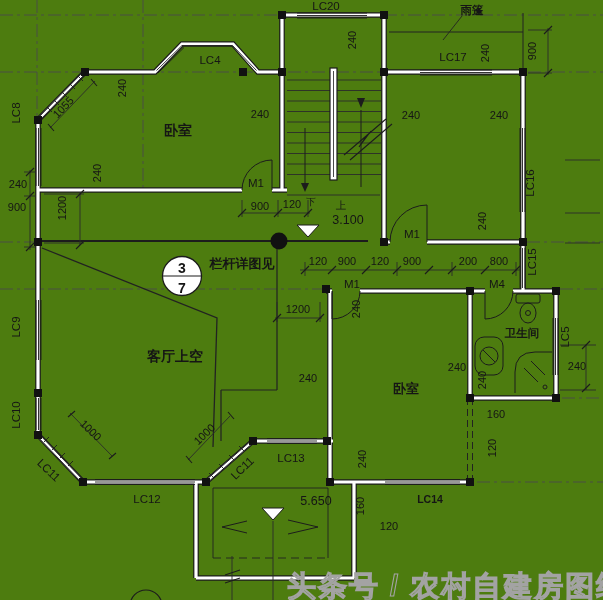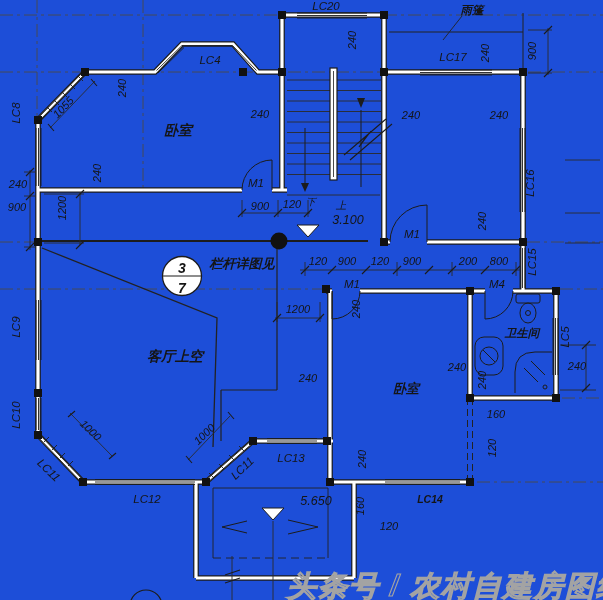--- a/index.html
+++ b/index.html
@@ -1,17 +1,17 @@
 <!DOCTYPE html>
 <html><head>
 <meta charset="utf-8">
 <style>
   html,body{margin:0;padding:0;background:#ffffff;}
-  .sheet{position:relative;width:603px;height:600px;background:#1d4ed8;overflow:hidden;
-         font-family:"Liberation Sans", sans-serif;font-style:italic;}
+  .sheet{position:relative;width:603px;height:600px;background:#4d7c0f;overflow:hidden;
+         font-family:"Liberation Sans", sans-serif;}
   svg{display:block;}
   text{fill:#151515;font-family:"Liberation Sans", sans-serif;}
   .dim{font-size:11px;}
   .lbl{font-size:11.5px;}
   .cn{font-size:13px;font-weight:700;}
   .cn-sm{font-size:11.5px;font-weight:700;}
   .lvl{font-size:12.5px;}
   .wm{font-size:29px;font-weight:700;letter-spacing:2px;fill:none;stroke:#a3a3a3;stroke-width:1.1px;}
 </style>
 </head>

